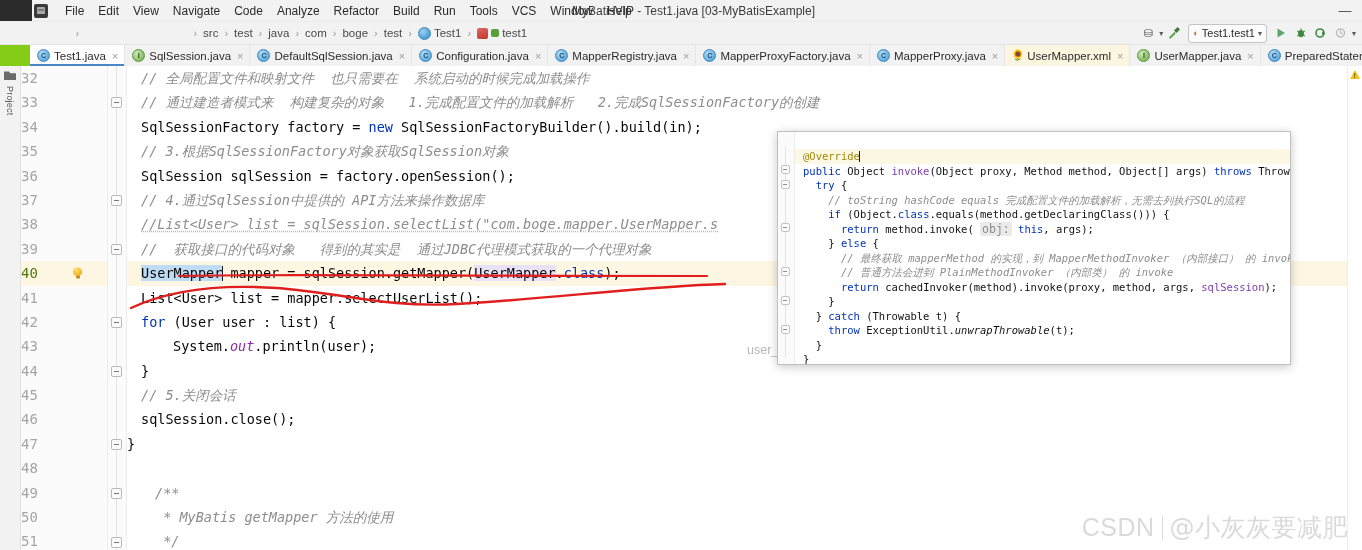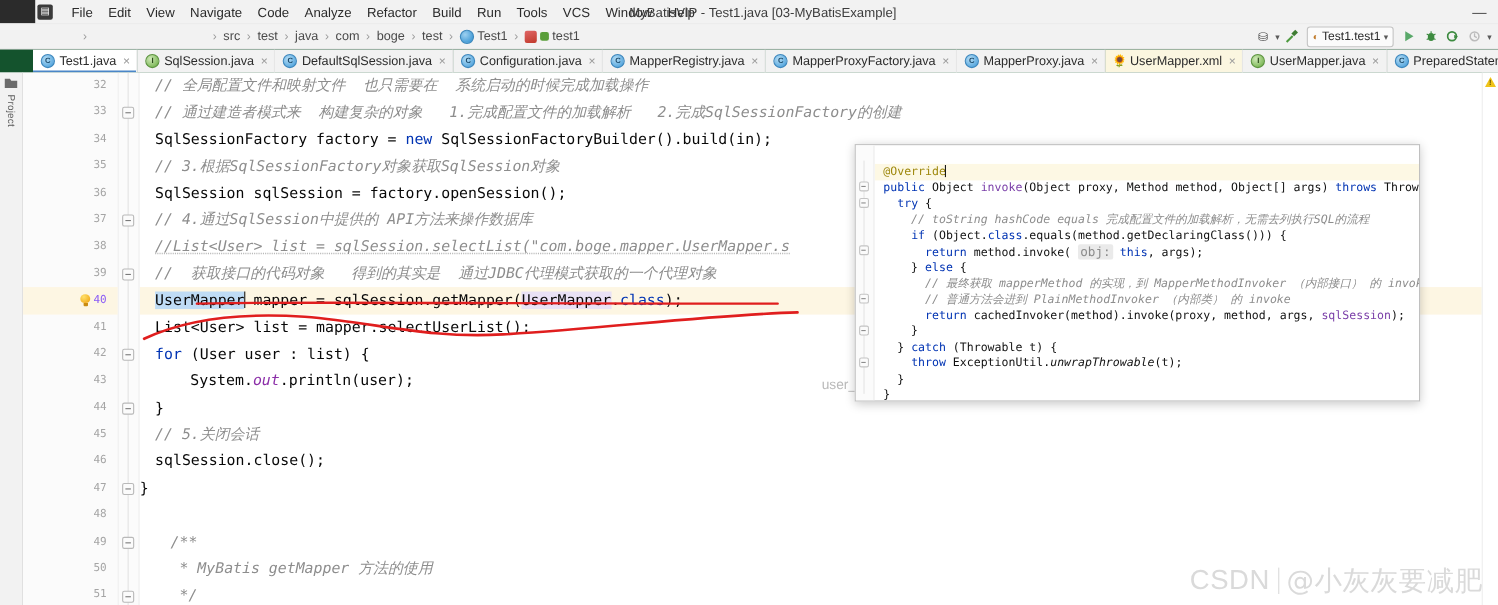--- a/index.html
+++ b/index.html
@@ -117,21 +117,21 @@
     display: flex; align-items: center;
     padding: 0 4px; gap: 3px;
     font-size: 11px; color: #2b2b2b;
     margin: 0 3px;
   }
   .caret { font-size: 8px; color: #5a5a5a; }
 
   
   .tabbar {
     height: 21px;
-    background: #14532d;
+    background: #84cc16;
     display: flex; align-items: stretch;
     padding-left: 30px;
     position: relative;
     overflow: hidden;
   }
   .tab {
     display: flex; align-items: center;
     gap: 4px;
     padding: 0 6px 0 7px;
     font-size: 11.5px;
@@ -194,29 +194,28 @@
     width: 86px;
     background: #fbfbfb;
     border-right: 1px solid #ededed;
     flex: none;
     position: relative;
   }
   .gutter-inner { position: relative; }
   .ln {
     height: 24.4px;
     line-height: 24.4px;
-    text-align: right;
     padding-right: 10px;
     font-family: "DejaVu Sans Mono", monospace;
-    font-size: 10px;
+    font-size: 14px;
     color: #a5a5a5;
     position: relative;
     box-sizing: border-box;
   }
-  .ln.current { background: #fdf6e3; color: #8b5cf6; }
+  .ln.current { background: #fdf6e3; color: #4d7c0f; }
   .bulb {
     position: absolute;
     left: 52px; top: 50%; transform: translateY(-50%);
     width: 9px; height: 11px;
   }
   .bulb::before {
     content: "";
     position: absolute; left: 0; top: 0;
     width: 9px; height: 8px;
     border-radius: 50% 50% 45% 45%;

